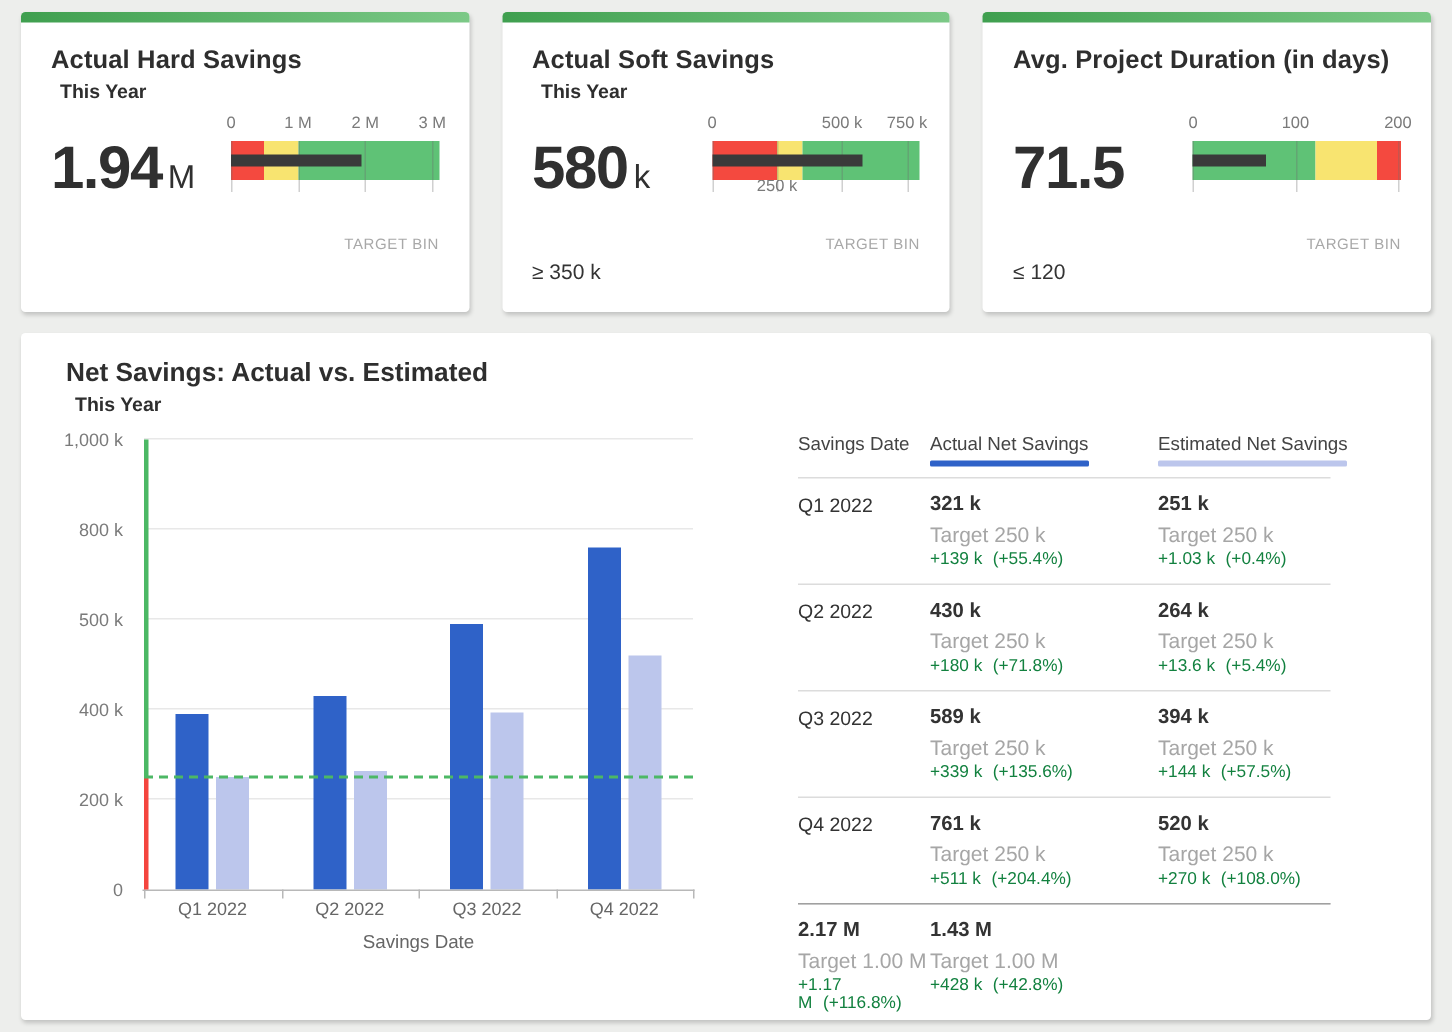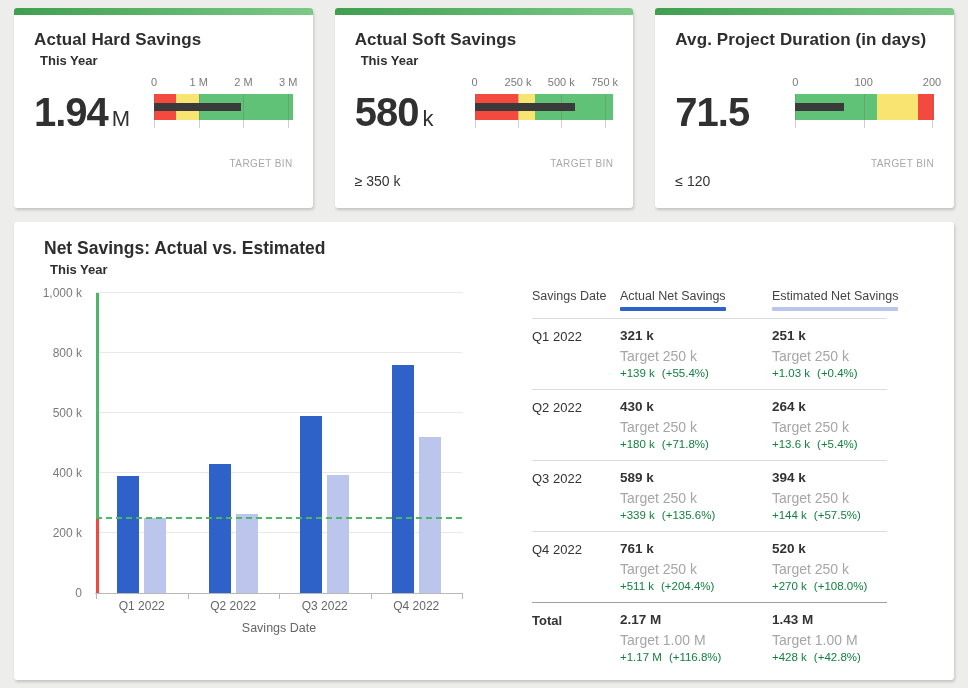--- a/index.html
+++ b/index.html
@@ -114,21 +114,21 @@
   <div class="card kpi-card">
     <div class="accent"></div>
     <div class="kpi-title">Actual Soft Savings</div>
     <div class="kpi-sub">This Year</div>
     <div class="kpi-mid">
       <div class="kpi-value">
         <span class="num">580</span><span class="unit">k</span>
       </div>
       <div class="bullet-chart">
           <span class="bt-tick" style="left: 0%;">0</span>
-          <span class="bt-tick" style="left: 31.25%;">250 k</span>
+          <span class="bt-tick" style="left: 31.25%; margin-top: 42px;">250 k</span>
           <span class="bt-tick" style="left: 62.5%;">500 k</span>
           <span class="bt-tick" style="left: 93.75%;">750 k</span>
           <div class="bt-bar">
             <div class="bt-seg" style="left: 0%; width: 31.25%; background: rgb(244, 73, 63);"></div>
             <div class="bt-seg" style="left: 31.25%; width: 12.5%; background: rgb(248, 228, 112);"></div>
             <div class="bt-seg" style="left: 43.75%; width: 56.25%; background: rgb(95, 194, 118);"></div>
           </div>
           <div class="bt-tickline" style="left: 0%;"></div>
           <div class="bt-tickline" style="left: 31.25%;"></div>
           <div class="bt-tickline" style="left: 62.5%;"></div>
@@ -289,21 +289,20 @@
               <div class="t-target">Target 250 k</div>
               <div class="t-delta"><span>+511 k</span><span class="pct">(+204.4%)</span></div>
             </div>
             <div>
               <div class="t-val">520 k</div>
               <div class="t-target">Target 250 k</div>
               <div class="t-delta"><span>+270 k</span><span class="pct">(+108.0%)</span></div>
             </div>
           </div>
           <div class="t-row total">
-            <div class="t-label">Total</div>
             <div>
               <div class="t-val">2.17 M</div>
               <div class="t-target">Target 1.00 M</div>
               <div class="t-delta"><span>+1.17 M</span><span class="pct">(+116.8%)</span></div>
             </div>
             <div>
               <div class="t-val">1.43 M</div>
               <div class="t-target">Target 1.00 M</div>
               <div class="t-delta"><span>+428 k</span><span class="pct">(+42.8%)</span></div>
             </div>

